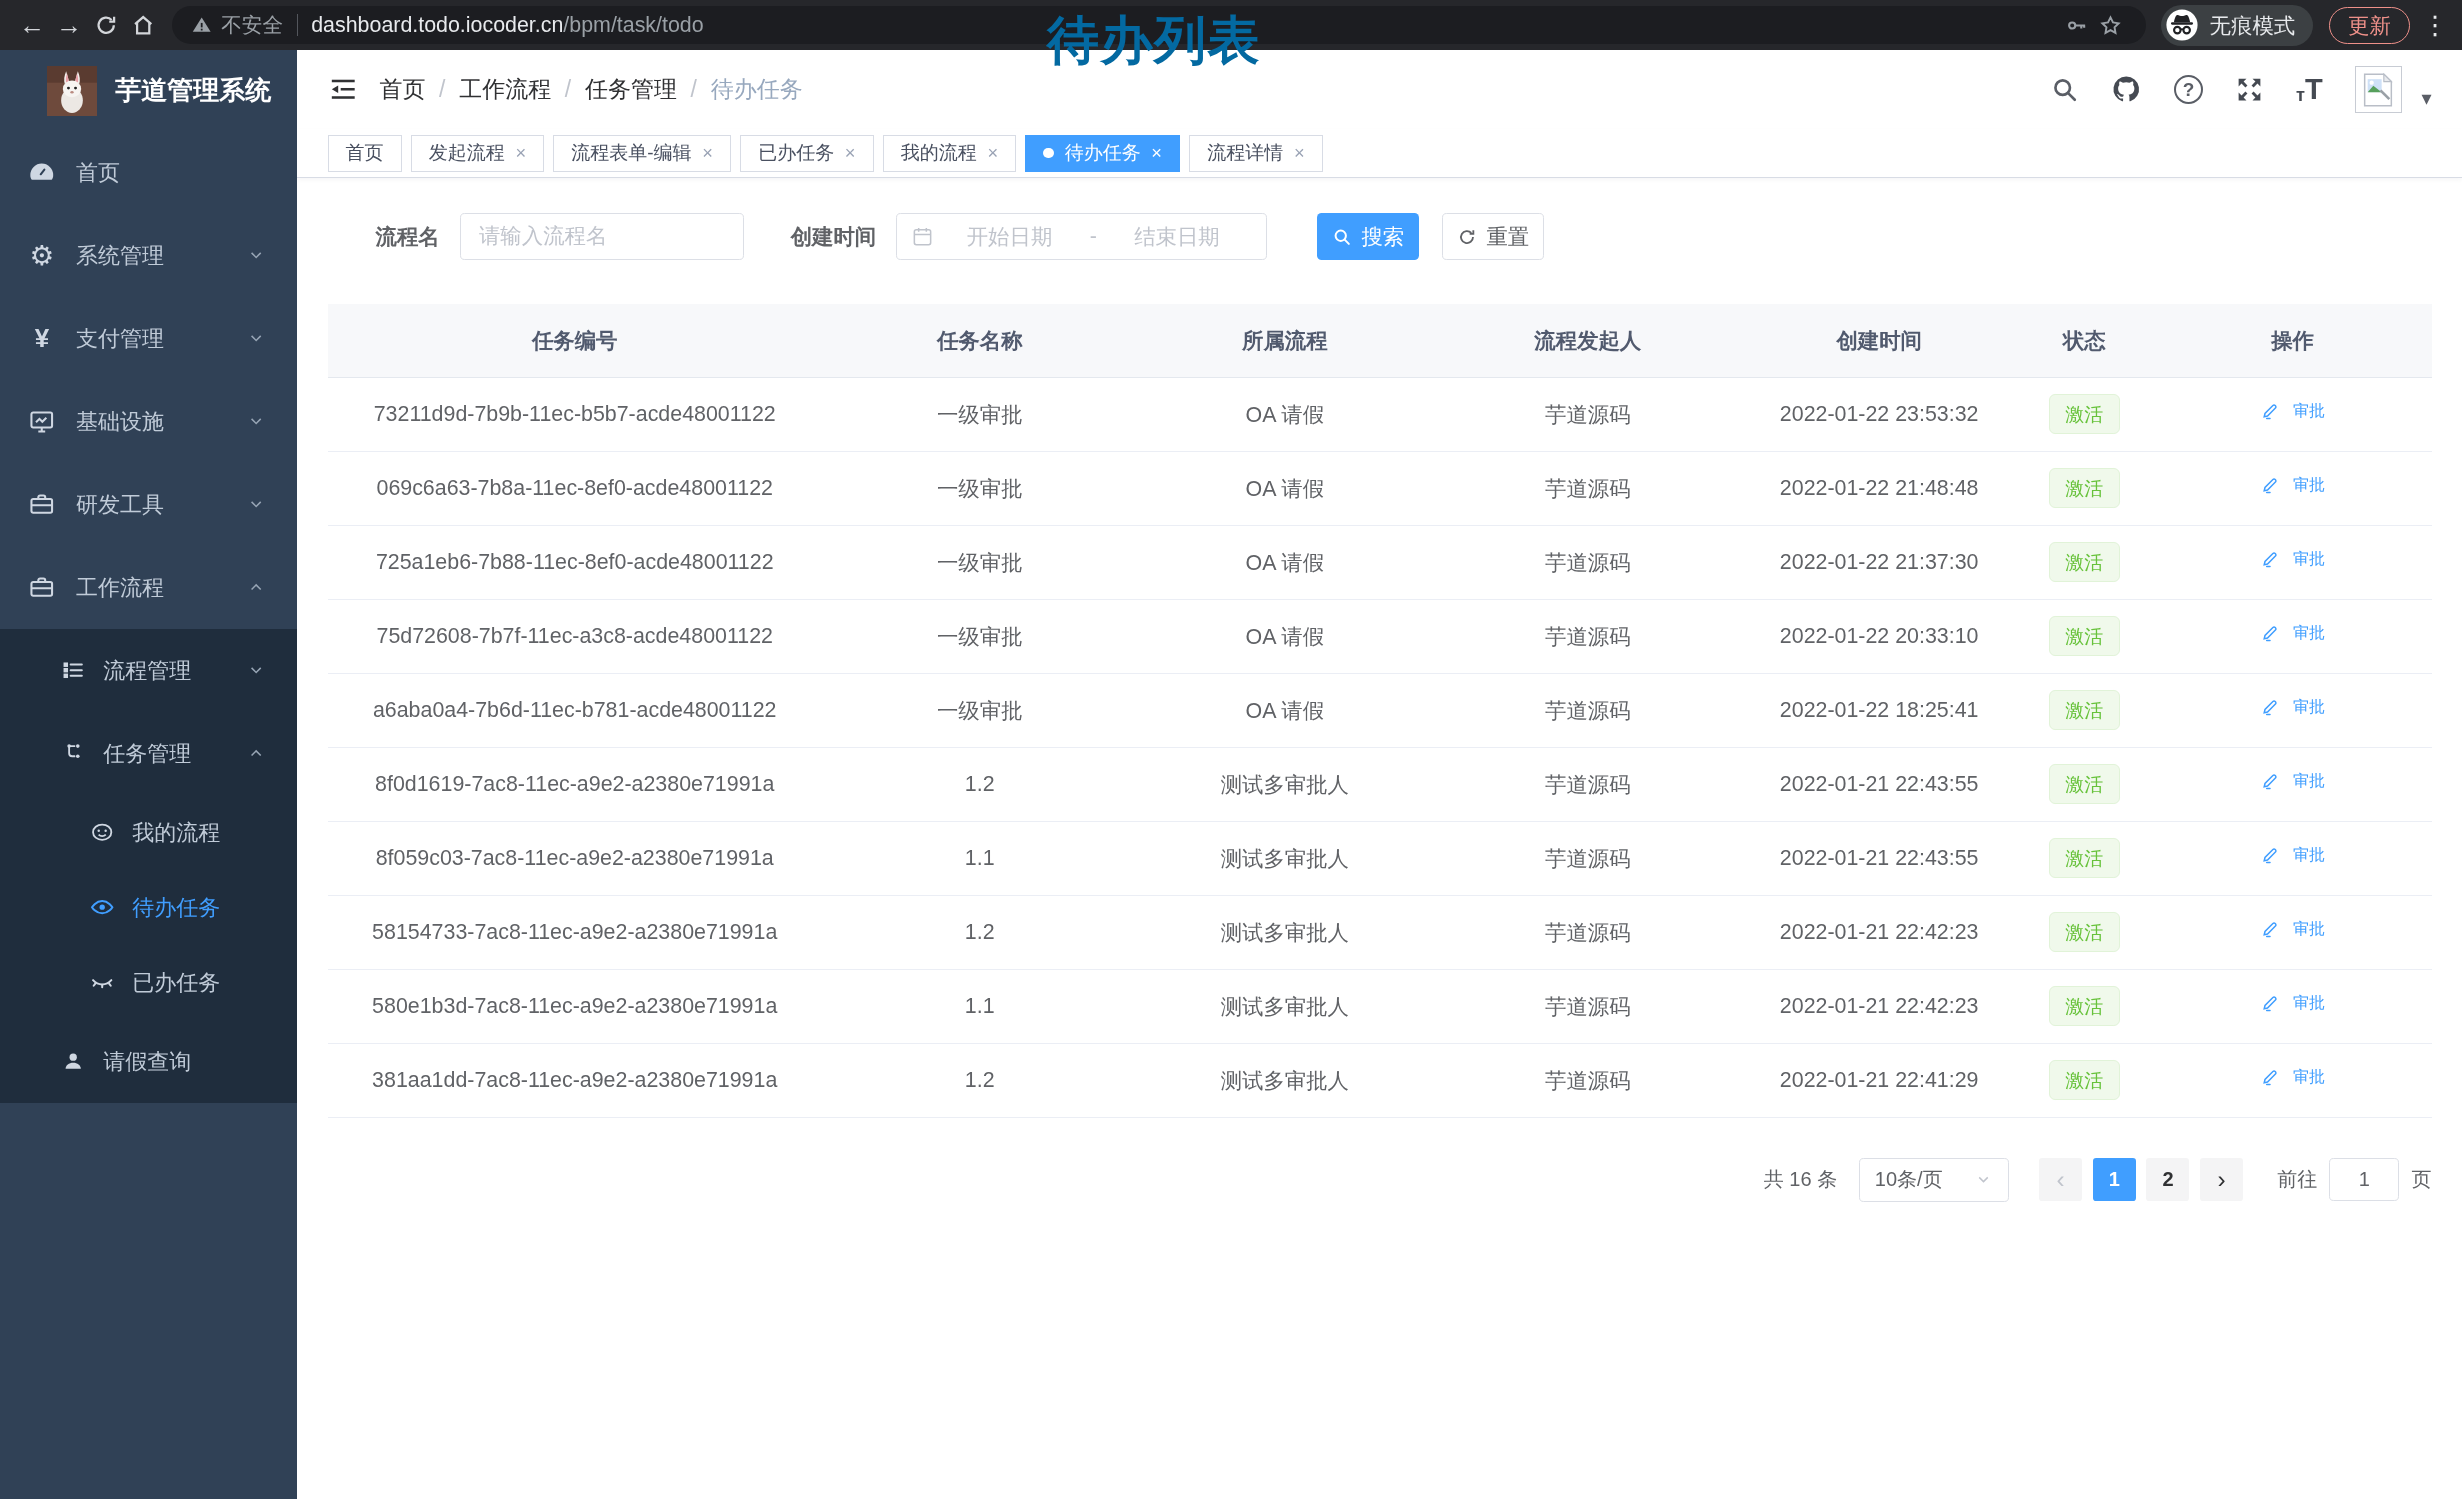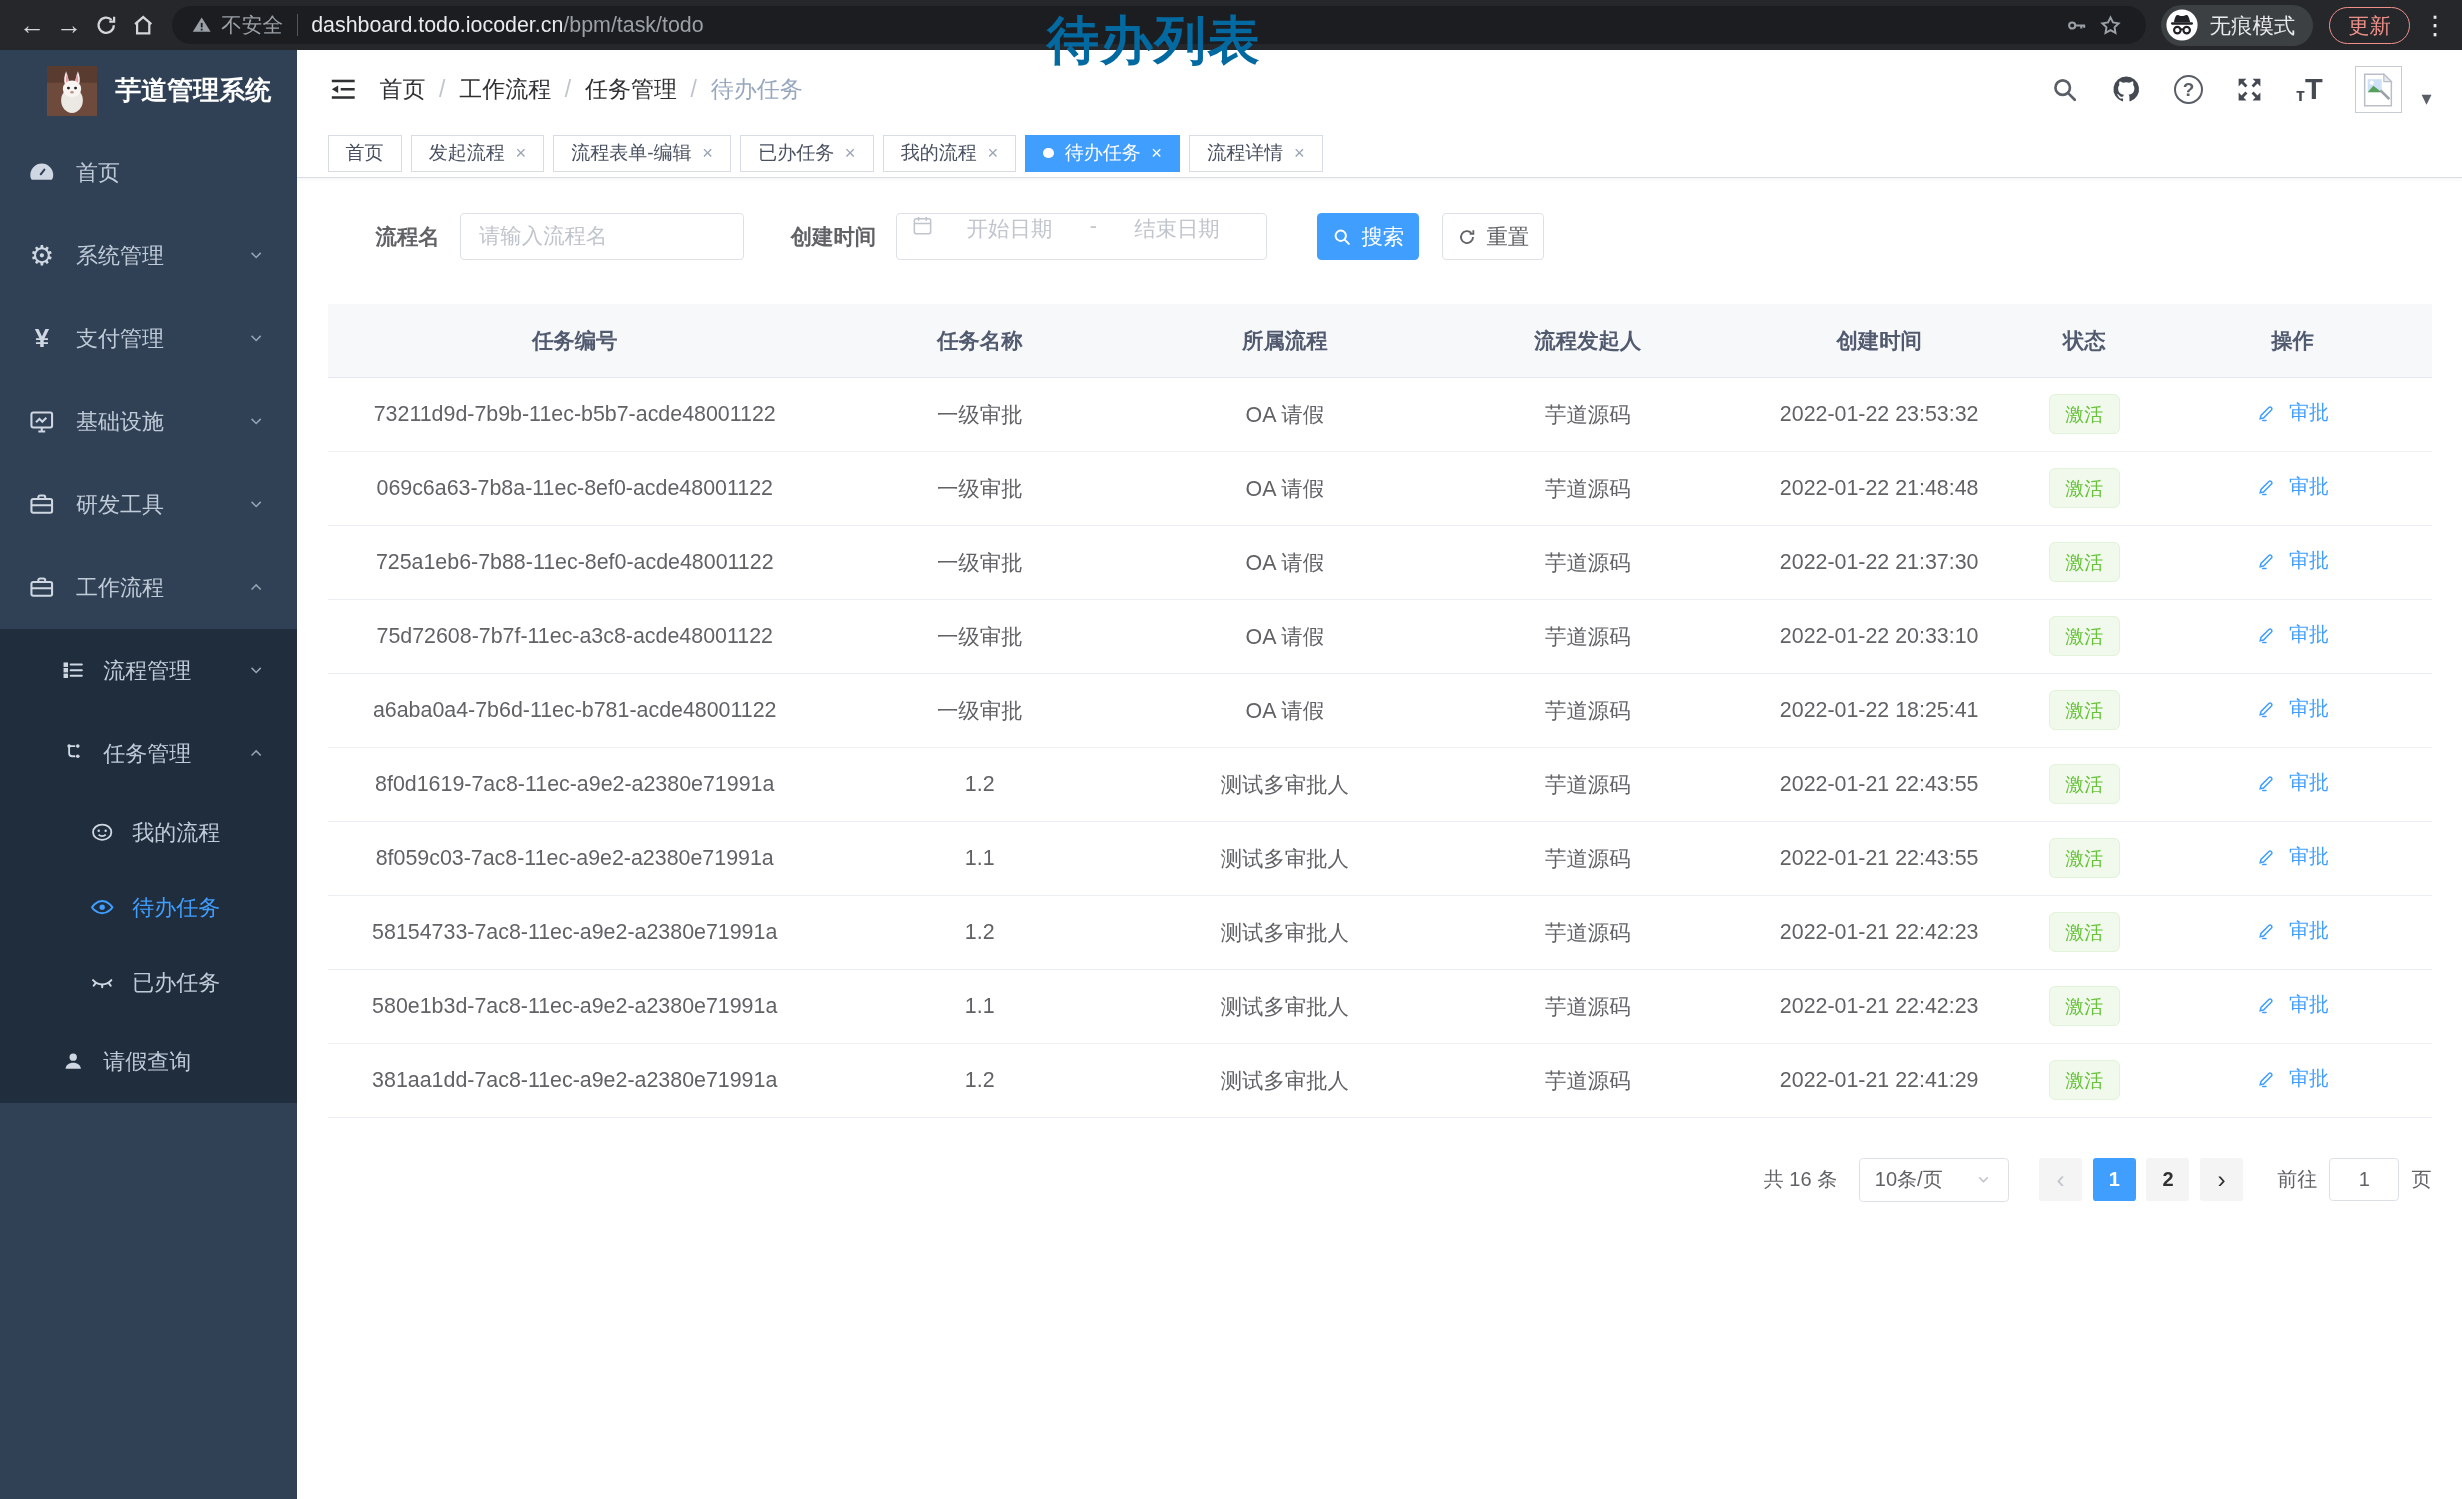--- a/index.html
+++ b/index.html
@@ -56,32 +56,32 @@
   .tab.active { background:#409eff; border-color:#409eff; color:#fff; }
   .tab.active .x { color:#fff; }
   .tab .dot { width:10.7px; height:10.7px; border-radius:50%; background:#fff; display:inline-block; }
 
   .content { padding:35px 30.5px 0; }
   .filters { display:flex; align-items:center; }
   .flabel { font-size:21.4px; font-weight:700; color:#606266; white-space:nowrap;margin-left:48px; }
   .flabel.second { margin-left:47px; }
   input.text { width:284px; height:47px; border:0.8px solid #dcdfe6; border-radius:4.6px; padding:0 18.3px; font-size:21.4px; color:#606266; margin-left:20px; outline:none; font-family:inherit; }
   input::placeholder { color:#c0c4cc; }
-  .daterange { margin-left:20px; width:371px; height:47px; border:0.8px solid #dcdfe6; border-radius:4.6px; display:flex; padding:0 13.7px; cursor:text; }
+  .daterange { margin-left:20px; width:371px; height:47px; border:0.8px solid #dcdfe6; border-radius:4.6px; display:flex; align-items:center; padding:0 13.7px; cursor:text; }
   .dr-ph { color:#c0c4cc; font-size:21.4px; flex:1; text-align:center; white-space:nowrap; }
   .dr-sep { color:#c0c4cc; font-size:21.4px; padding:0 4.6px; }
   .btn { height:47px; border-radius:4.6px; font-size:21.4px; display:inline-flex; align-items:center; gap:9.2px; padding:0 14px; cursor:pointer; border:0.8px solid transparent; font-family:inherit; }
   .btn.primary { background:#409eff; color:#fff; margin-left:50px; }
   .btn.plain { background:#fff; border-color:#dcdfe6; color:#606266; margin-left:23px; }
 
   table.grid { width:100%; border-collapse:collapse; margin-top:44px; table-layout:fixed; }
   .grid thead th { background:#f7f8fa; height:73px; font-size:21.4px; color:#515a6e; font-weight:700; border-bottom:0.8px solid #e4e8ee; text-align:center; }
   .grid tbody td { height:74px; text-align:center; font-size:21.4px; color:#606266; border-bottom:0.8px solid #ebeef5; overflow:hidden; white-space:nowrap; }
   .tag { background:#f0f9eb; border:0.8px solid #e1f3d8; color:#67c23a; border-radius:6.1px; padding:9.2px 15.3px; font-size:19px; display:inline-block; line-height:1; }
-  .alink { color:#409eff; font-size:20px; display:inline-flex; align-items:center; gap:13px; cursor:pointer; text-decoration:none; }
+  .alink { color:#409eff; font-size:16px; display:inline-flex; align-items:center; gap:13px; cursor:pointer; text-decoration:none; }
 
   .pager { display:flex; align-items:center; justify-content:flex-end; margin-top:40px; font-size:20px; color:#606266; }
   .pager .total { margin-right:21.4px; }
   .psel { width:150px; height:44px; border:0.8px solid #dcdfe6; border-radius:4.6px; display:flex; align-items:center; justify-content:space-between; padding:0 15.3px; cursor:pointer; color:#606266; }
   .pbtn { min-width:43px; height:43px; background:#f4f4f5; border-radius:3.1px; display:flex; align-items:center; justify-content:center; font-size:20px; color:#303133; margin-left:10.7px; font-weight:600; cursor:pointer; }
   .pbtn.prev { margin-left:30.5px; color:#c0c4cc; font-weight:400; font-size:24.4px; }
   .pbtn.next { font-weight:400; font-size:24.4px; }
   .pbtn.active { background:#409eff; color:#fff; }
   .goto { display:flex; align-items:center; margin-left:34px; gap:12.2px; }
   .goto input { width:70px; height:43px; border:0.8px solid #dcdfe6; border-radius:4.6px; text-align:center; font-size:20px; color:#606266; outline:none; font-family:inherit; }

